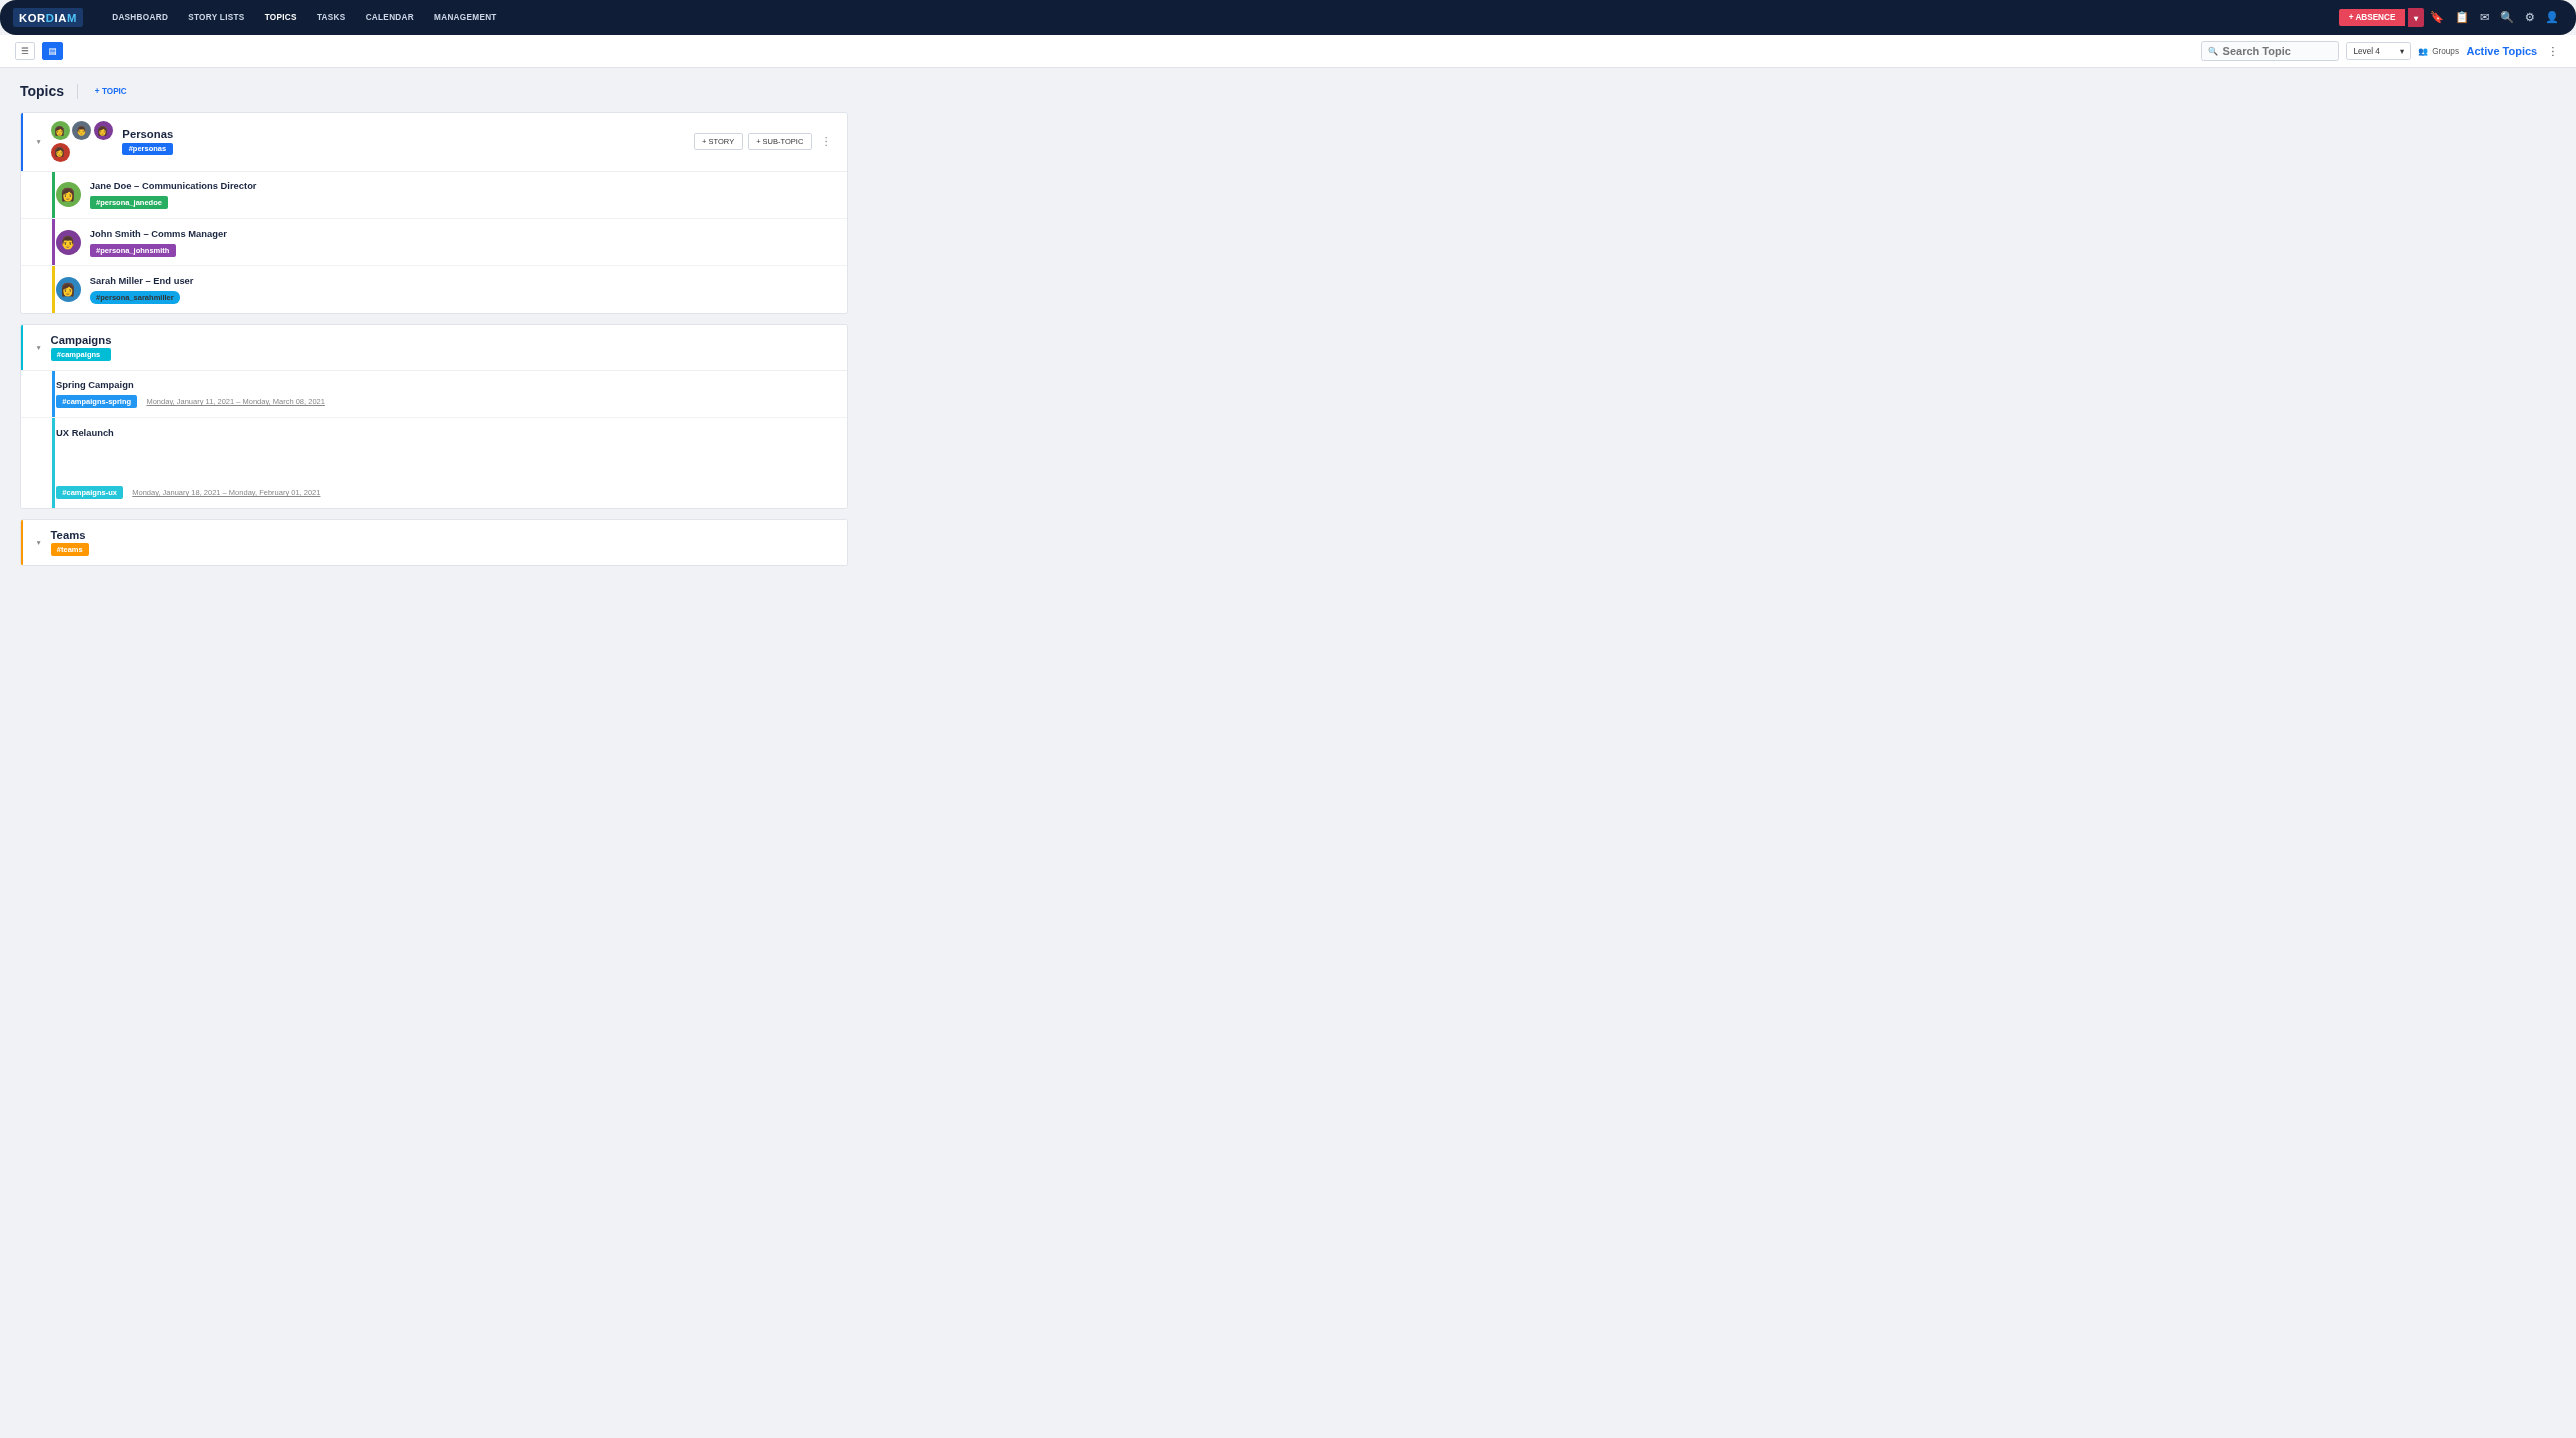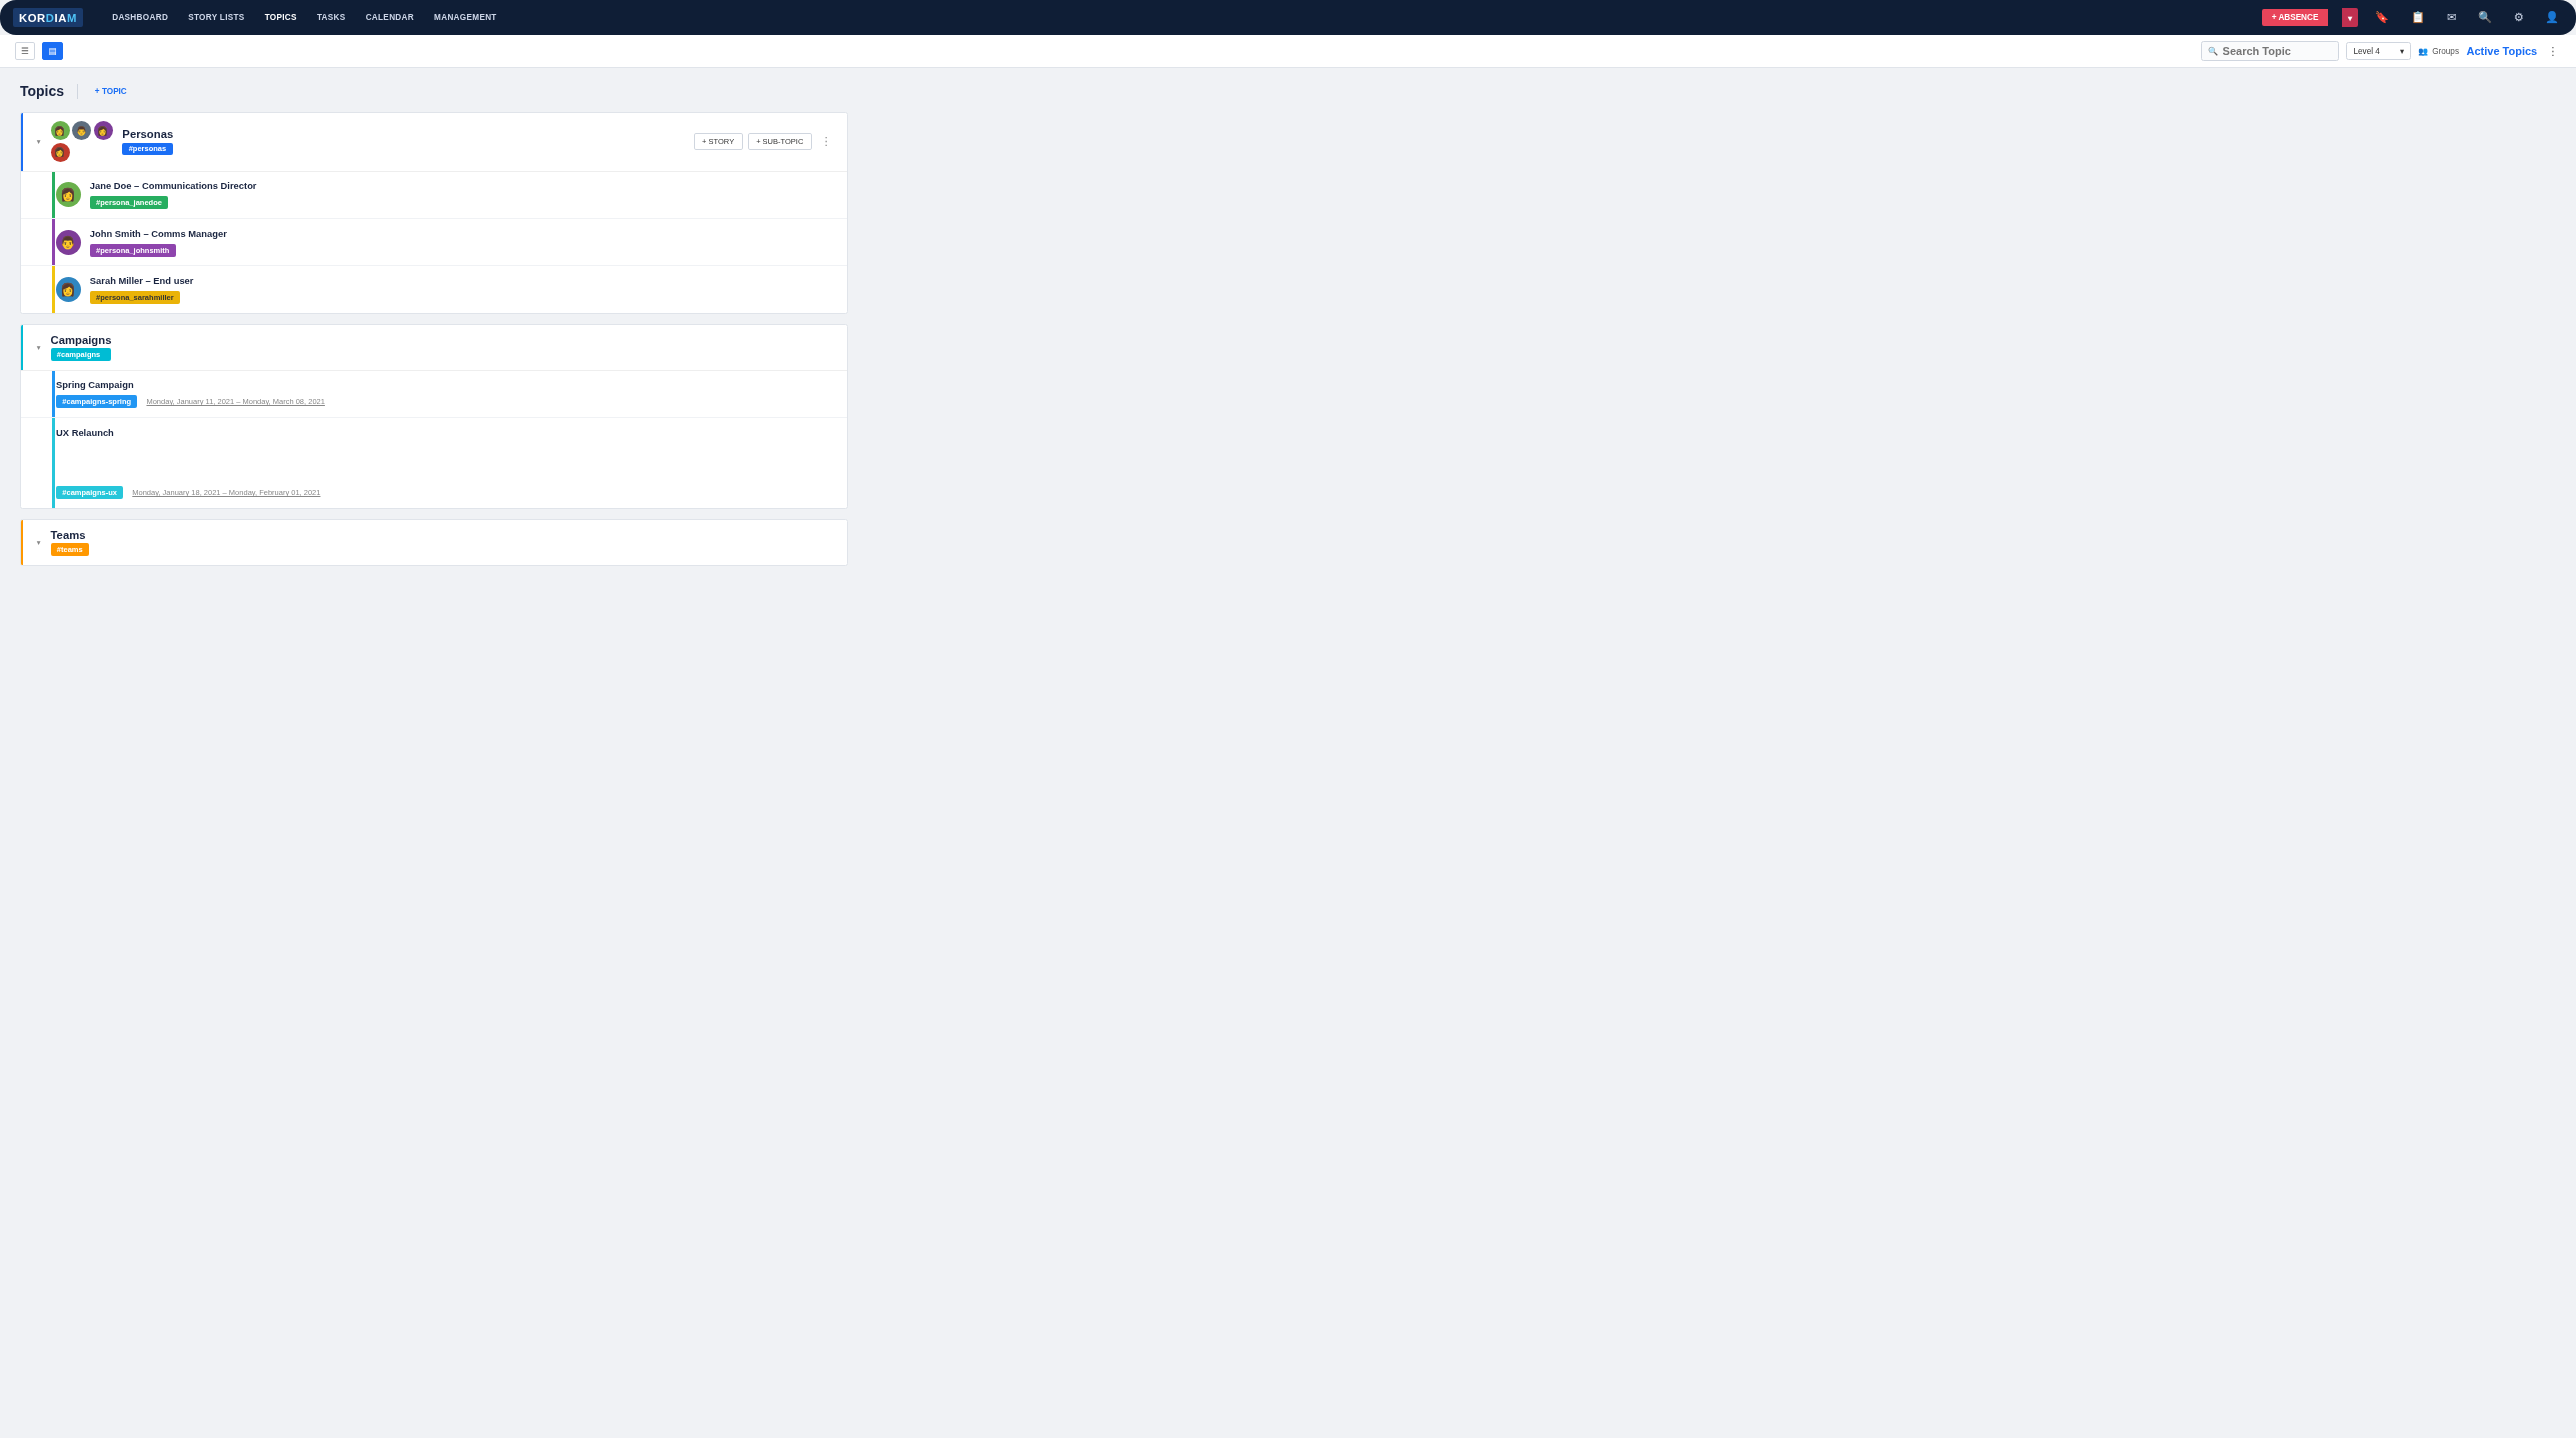--- a/index.html
+++ b/index.html
@@ -45,21 +45,21 @@
       padding: 5px 8.8px;
       text-transform: uppercase;
       cursor: pointer;
       border-radius: 1.9px;
       text-decoration: none;
     }
     .nav-link.active { color: #fff; }
     .nav-right {
       display: flex;
       align-items: center;
-      gap: 14px;
+      gap: 3px;
     }
     .absence-btn {
       background: #e8445a;
       color: #fff;
       border: none;
       padding: 4.4px 10px;
       font-size: 8.2px;
       font-weight: 700;
       border-radius: 1.9px 0 0 1.9px;
       cursor: pointer;
@@ -256,21 +256,21 @@
       border-radius: 1.9px;
       font-size: 7.5px;
       font-weight: 600;
       margin-top: 2.5px;
     }
     .tag-blue { background: #1a6ef5; color: #fff; }
     .tag-teal { background: #00bcd4; color: #fff; }
     .tag-orange { background: #ff9800; color: #fff; }
     .tag-green { background: #27ae60; color: #fff; }
     .tag-purple { background: #8e44ad; color: #fff; }
-    .tag-yellow { background: #eab308; color: #333; }
+    .tag-yellow { background: #0ea5e9; color: #333; border-radius: 6px; }
     .tag-spring { background: #2196f3; color: #fff; }
     .tag-ux { background: #26c6da; color: #fff; margin-top: 46px; }
 
     .topic-header-actions {
       display: flex;
       align-items: center;
       gap: 5px;
       margin-left: auto;
     }
     .action-btn {

